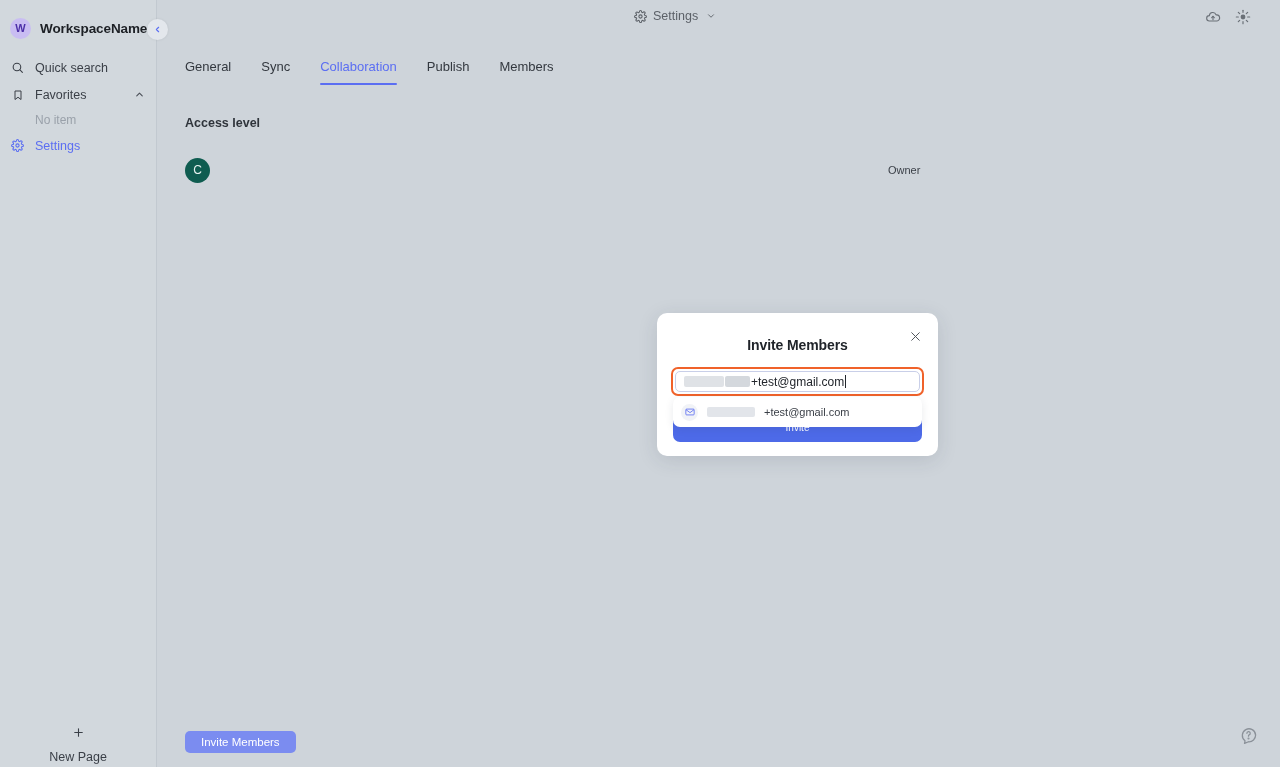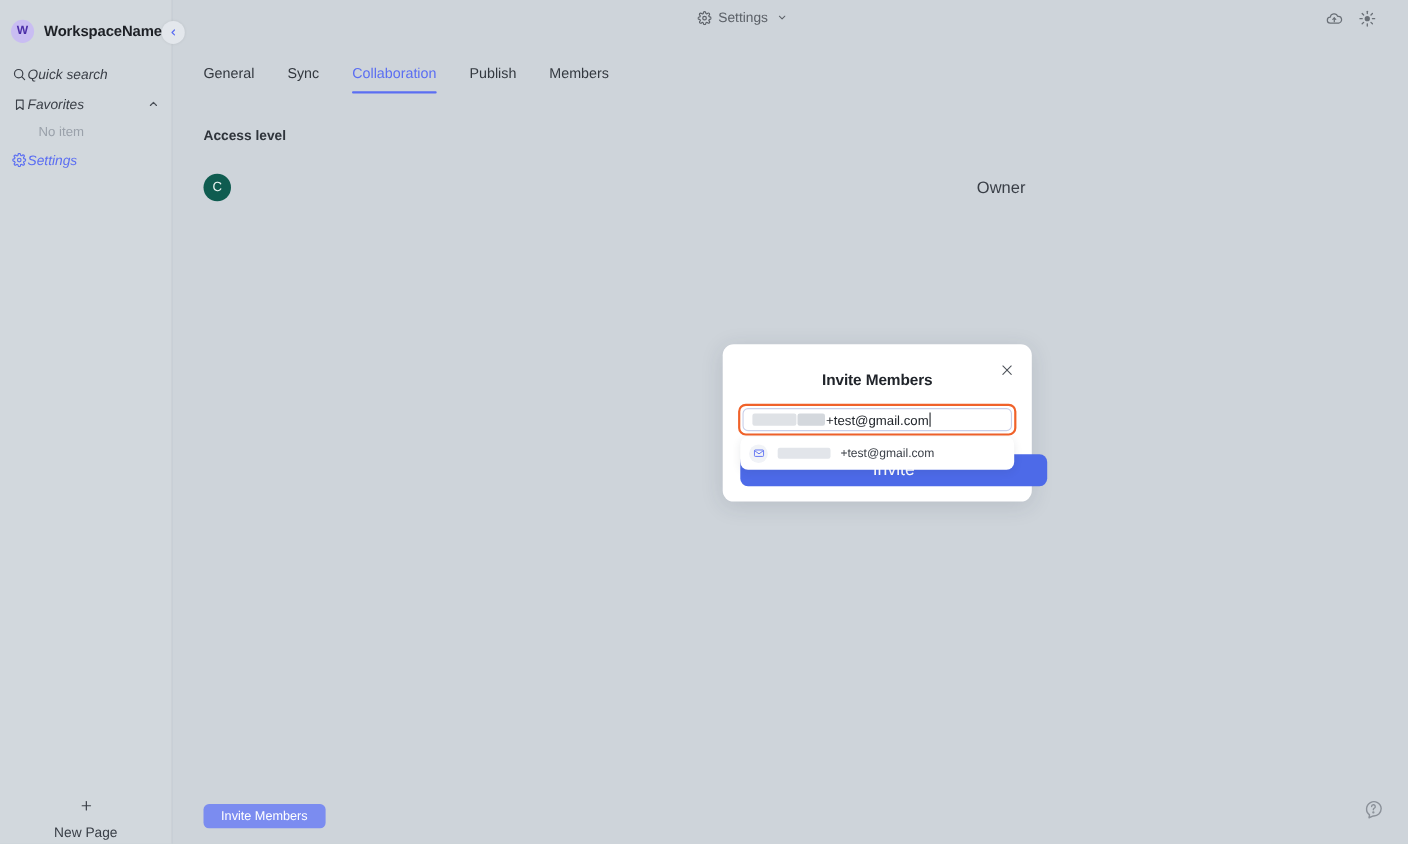--- a/index.html
+++ b/index.html
@@ -56,25 +56,24 @@
     box-shadow: 0 0 3px rgba(0,0,0,.08);
   }
   .nav {
     margin-top: 3px;
     display: flex; flex-direction: column;
   }
   .nav-item {
     display: flex; align-items: center;
     height: 27px;
     padding: 0 10px;
-    gap: 0;
+    gap: 10px;
     color: #3a3f47;
     font-size: 12.5px;
     position: relative;
-    font-style: italic;
   }
   .nav-item .ico {
     width: 15px; height: 15px;
     display: flex; align-items: center; justify-content: center;
     flex: 0 0 15px;
     color: #3a3f47;
   }
   .nav-item.active { color: #5b6ef2; }
   .nav-item.active .ico { color: #5b6ef2; }
   .nav-item .chev-right {
@@ -176,21 +175,21 @@
   .avatar {
     width: 25px; height: 25px; border-radius: 50%;
     background: #0f5c50;
     color: #e7f2ef;
     font-size: 12px;
     display: flex; align-items: center; justify-content: center;
   }
   .row-users { width: 703px; display: flex; align-items: center; }
   .row-access {
     width: 200px;
-    font-size: 15px;
+    font-size: 11px;
     color: #3a3f47;
   }
 
   .invite-btn-main {
     position: absolute;
     left: 28px; bottom: 14px;
     background: #7b8cf0;
     color: #ffffff;
     border: none;
     border-radius: 5px;
@@ -305,26 +304,26 @@
   }
   .suggest-text {
     font-size: 11px;
     color: #3a3f47;
     white-space: nowrap;
   }
 
   .modal-submit {
     position: absolute;
     left: 16px; top: 100px;
-    width: 279px; height: 29px;
+    width: 249px; height: 29px;
     background: #4d6ae8;
     border: none;
     border-radius: 7px;
     color: #fff;
-    font-size: 16px;
+    font-size: 10px;
     font-family: "Liberation Sans", sans-serif;
     z-index: 1;
   }
 </style>
 </head>
 <body>
 
 <div id="app">
 
   <aside class="sidebar">

